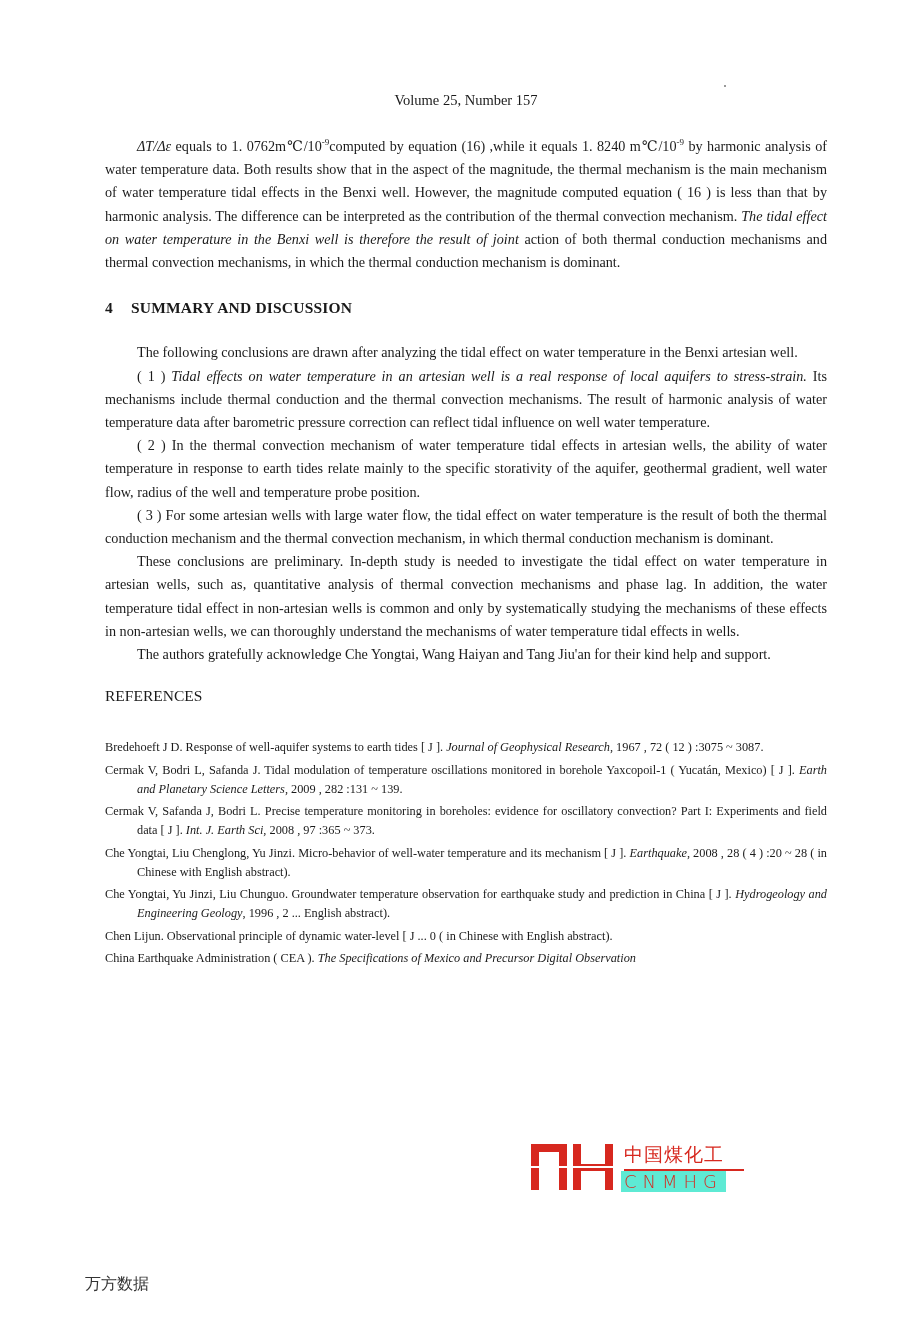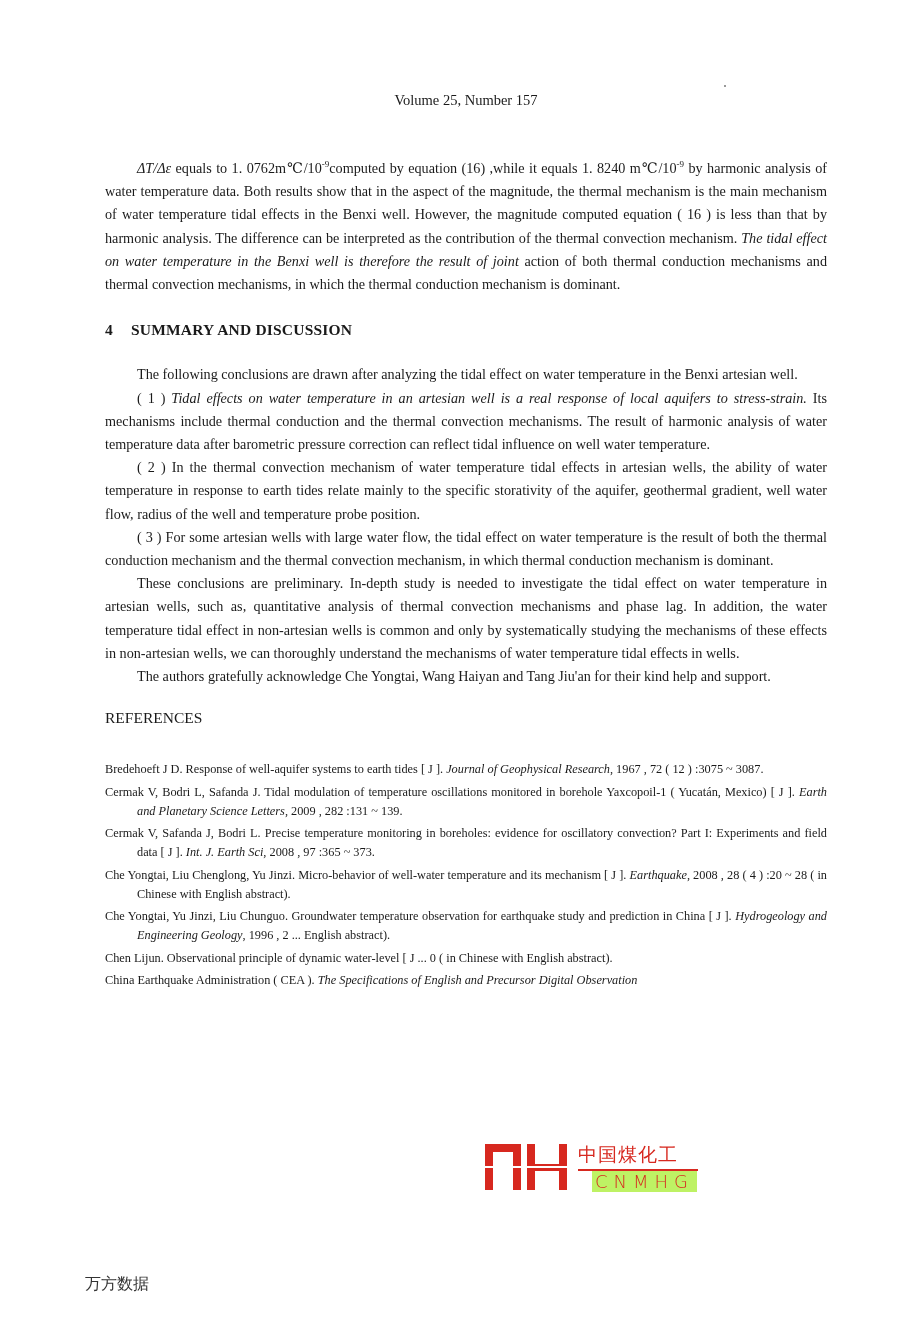--- a/index.html
+++ b/index.html
@@ -33,21 +33,21 @@
     .speck {
       position: absolute;
       left: 619px;
       top: 85px;
       width: 2px;
       height: 2px;
       background: #999;
     }
     .body-text {
       position: absolute;
-      top: 157px;
+      top: 135px;
       left: 0;
       width: 722px;
       font-size: 14.2px;
       line-height: 23.2px;
       text-align: justify;
     }
     .body-text p {
       margin: 0;
       text-indent: 32px;
     }
@@ -74,21 +74,21 @@
       margin-top: 31px;
     }
     .ref {
       padding-left: 32px;
       text-indent: -32px;
       margin-bottom: 3.5px;
       text-align: justify;
     }
     .watermark-logo {
       position: absolute;
-      left: 483px;
+      left: 529px;
       top: 1142px;
       width: 230px;
       height: 50px;
     }
     .wm-text-cn {
       position: absolute;
       left: 92px;
       top: 0px;
       font-family: "DejaVu Sans", sans-serif;
       font-size: 19px;
@@ -106,24 +106,23 @@
       background: #d7281f;
     }
     .wm-text-en {
       position: absolute;
       left: 92px;
       top: 29px;
       font-family: "DejaVu Sans", sans-serif;
       font-size: 18px;
       color: #d7281f;
       letter-spacing: 6px;
-      background: #bef264;
+      background: #5eead4;
       padding: 0 3px;
       font-weight: 300;
-      margin-left: 17px;
     }
     .footer-source {
       position: absolute;
       left: 85px;
       top: 1274px;
       font-family: Liberation Serif, serif;
       font-size: 16px;
       color: #333;
     }
   </style>
@@ -154,21 +153,21 @@
 
     <div class="refs-heading">REFERENCES</div>
 
     <div class="refs">
       <div class="ref"><span>Bredehoeft J D. Response of well-aquifer systems to earth tides [ J ]. </span><span class="it">Journal of Geophysical Research</span><span>, 1967 , 72 ( 12 ) :3075 ~ 3087.</span></div>
       <div class="ref"><span>Cermak V, Bodri L, Safanda J. Tidal modulation of temperature oscillations monitored in borehole Yaxcopoil-1 ( Yucatán, Mexico) [ J ]. </span><span class="it">Earth and Planetary Science Letters</span><span>, 2009 , 282 :131 ~ 139.</span></div>
       <div class="ref"><span>Cermak V, Safanda J, Bodri L. Precise temperature monitoring in boreholes: evidence for oscillatory convection? Part I: Experiments and field data [ J ]. </span><span class="it">Int. J. Earth Sci</span><span>, 2008 , 97 :365 ~ 373.</span></div>
       <div class="ref"><span>Che Yongtai, Liu Chenglong, Yu Jinzi. Micro-behavior of well-water temperature and its mechanism [ J ]. </span><span class="it">Earthquake</span><span>, 2008 , 28 ( 4 ) :20 ~ 28 ( in Chinese with English abstract).</span></div>
       <div class="ref"><span>Che Yongtai, Yu Jinzi, Liu Chunguo. Groundwater temperature observation for earthquake study and prediction in China [ J ]. </span><span class="it">Hydrogeology and Engineering Geology</span><span>, 1996 , 2 ... English abstract).</span></div>
       <div class="ref"><span>Chen Lijun. Observational principle of dynamic water-level [ J ... 0 ( in Chinese with English abstract).</span><span class="it"></span><span></span></div>
-      <div class="ref"><span>China Earthquake Administration ( CEA ). </span><span class="it">The Specifications of English and Precursor Digital Observation</span><span></span></div>
+      <div class="ref"><span>China Earthquake Administration ( CEA ). </span><span class="it">The Specifications of Mexico and Precursor Digital Observation</span><span></span></div>
     </div>
   </div>
 </div>
 
 <div class="watermark-logo">
   <svg width="90" height="50" viewBox="0 0 90 50" style="position:absolute;left:0;top:0;background:#fff;">
     <rect x="2" y="2" width="8" height="46" fill="#d7281f"></rect>
     <rect x="2" y="2" width="36" height="8" fill="#d7281f"></rect>
     <rect x="30" y="2" width="8" height="46" fill="#d7281f"></rect>
     <rect x="44" y="2" width="8" height="46" fill="#d7281f"></rect>

